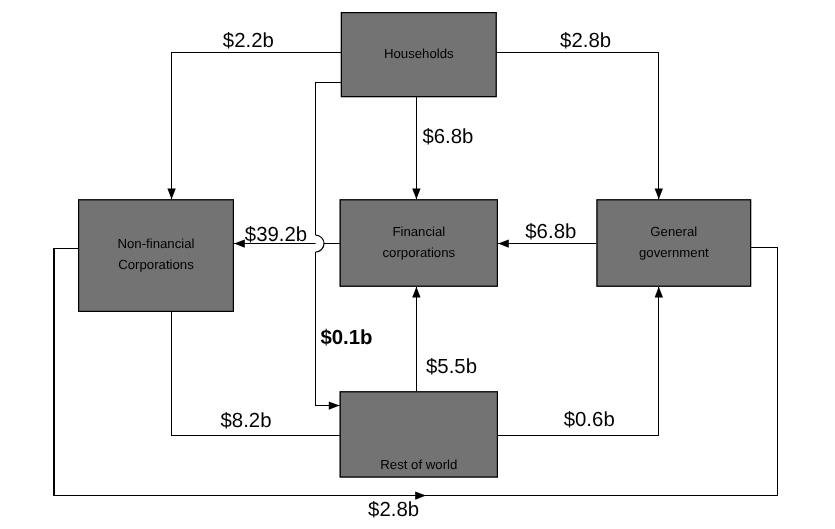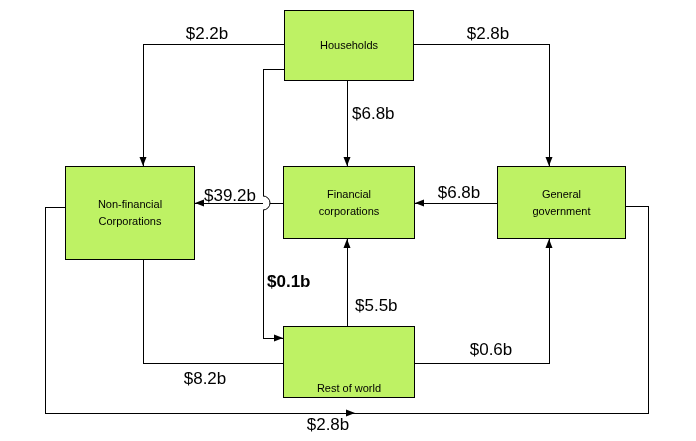--- a/index.html
+++ b/index.html
@@ -18,21 +18,21 @@
   }
   #wires {
     position: absolute;
     left: 0;
     top: 0;
   }
   .node {
     position: absolute;
     box-sizing: border-box;
     border: 1px solid #000000;
-    background: #bef264;
+    background: #737373;
     display: flex;
     flex-direction: column;
     align-items: center;
     justify-content: center;
     text-align: center;
     font-size: 11px;
     line-height: 17px;
   }
   .node span { display: block; }
   #node-households        { left: 284px; top: 10px;  width: 130px; height: 71px; }
@@ -48,21 +48,21 @@
     white-space: nowrap;
   }
   .ctr { transform: translateX(-50%); }
   #lbl-22      { left: 207px; top: 28px; }
   #lbl-28-top  { left: 488px; top: 28px; }
   #lbl-68-hh   { left: 352px; top: 108px; }
   #lbl-392     { left: 230px; top: 190px; text-align: center; }
   #lbl-68-gg   { left: 459px; top: 187px; }
   #lbl-01      { left: 267px; top: 276px; font-weight: bold; }
   #lbl-55      { left: 355px; top: 281px; margin-top: 19px; }
-  #lbl-82      { left: 205px; top: 345px; margin-top: 28px; }
+  #lbl-82      { left: 205px; top: 345px; }
   #lbl-06      { left: 491px; top: 344px; }
   #lbl-28-bot  { left: 328px; top: 419px; }
 </style>
 </head>
 <body>
 
 <div id="canvas">
 
   <svg id="wires" width="696" height="441" viewBox="0 0 696 441">
     <g stroke="#000000" stroke-width="1" fill="none" shape-rendering="crispEdges">

